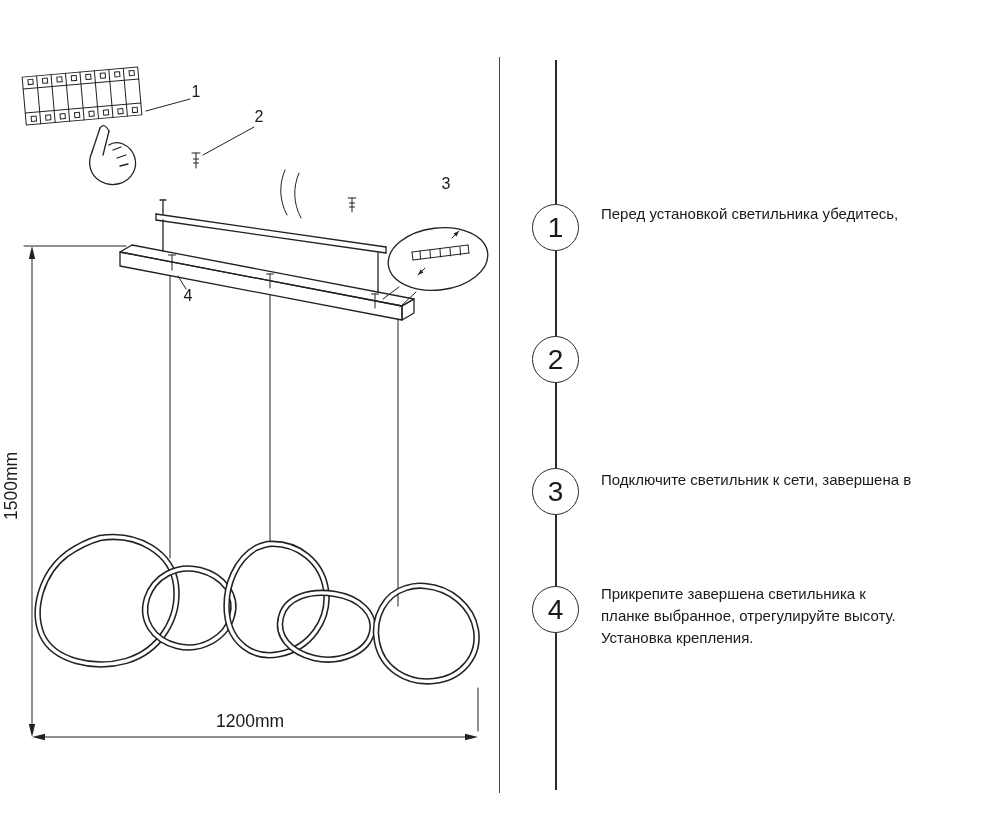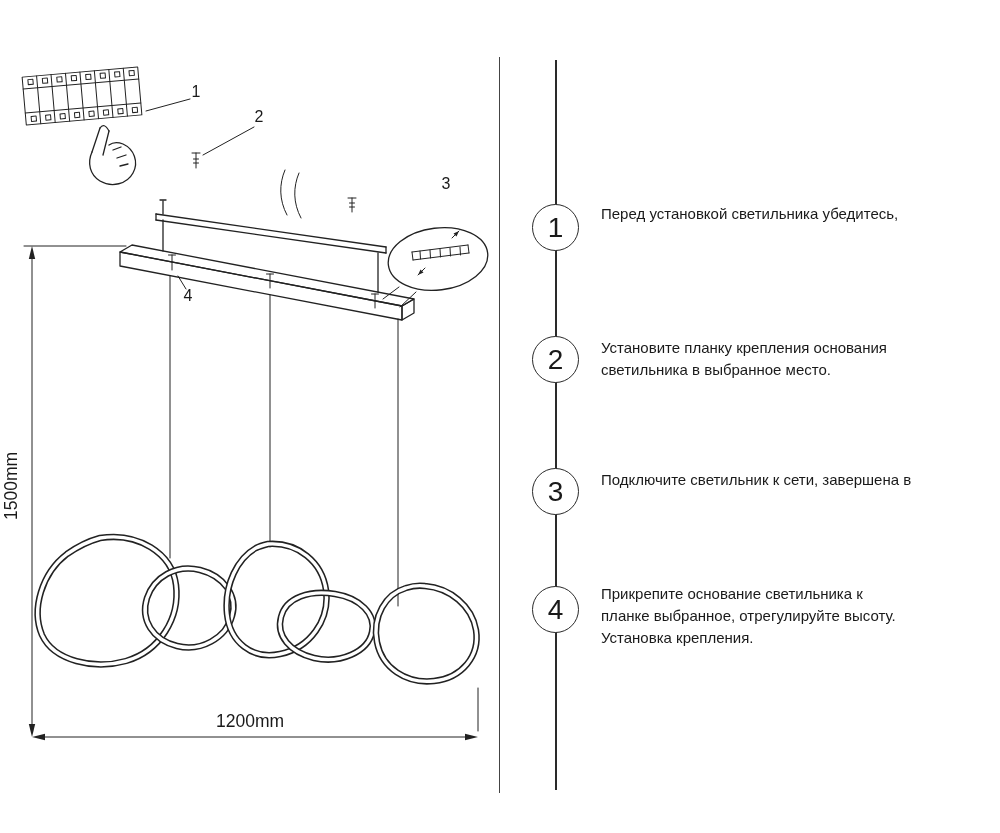--- a/index.html
+++ b/index.html
@@ -189,34 +189,30 @@
   <div class="step-circle" style="left:532px;top:204px;">
     <span>1</span>
   </div>
   <div class="step-text" style="left:601px;top:203px;">
     <div>Перед установкой светильника убедитесь,</div>
   </div>
 
   <div class="step-circle" style="left:532px;top:336px;">
     <span>2</span>
   </div>
-  <div class="step-text" style="left:601px;top:337px;">
-    <div>Установите планку крепления основания</div>
-    <div>светильника в выбранное место.</div>
-  </div>
 
   <div class="step-circle" style="left:532px;top:468px;">
     <span>3</span>
   </div>
   <div class="step-text" style="left:601px;top:469px;">
     <div>Подключите светильник к сети, завершена в</div>
   </div>
 
   <div class="step-circle" style="left:532px;top:586px;">
     <span>4</span>
   </div>
   <div class="step-text" style="left:601px;top:583px;">
-    <div>Прикрепите основание светильника к</div>
+    <div>Прикрепите завершена светильника к</div>
     <div>планке выбранное, отрегулируйте высоту.</div>
     <div>Установка крепления.</div>
   </div>
 
 </div>
 
 </body></html>

